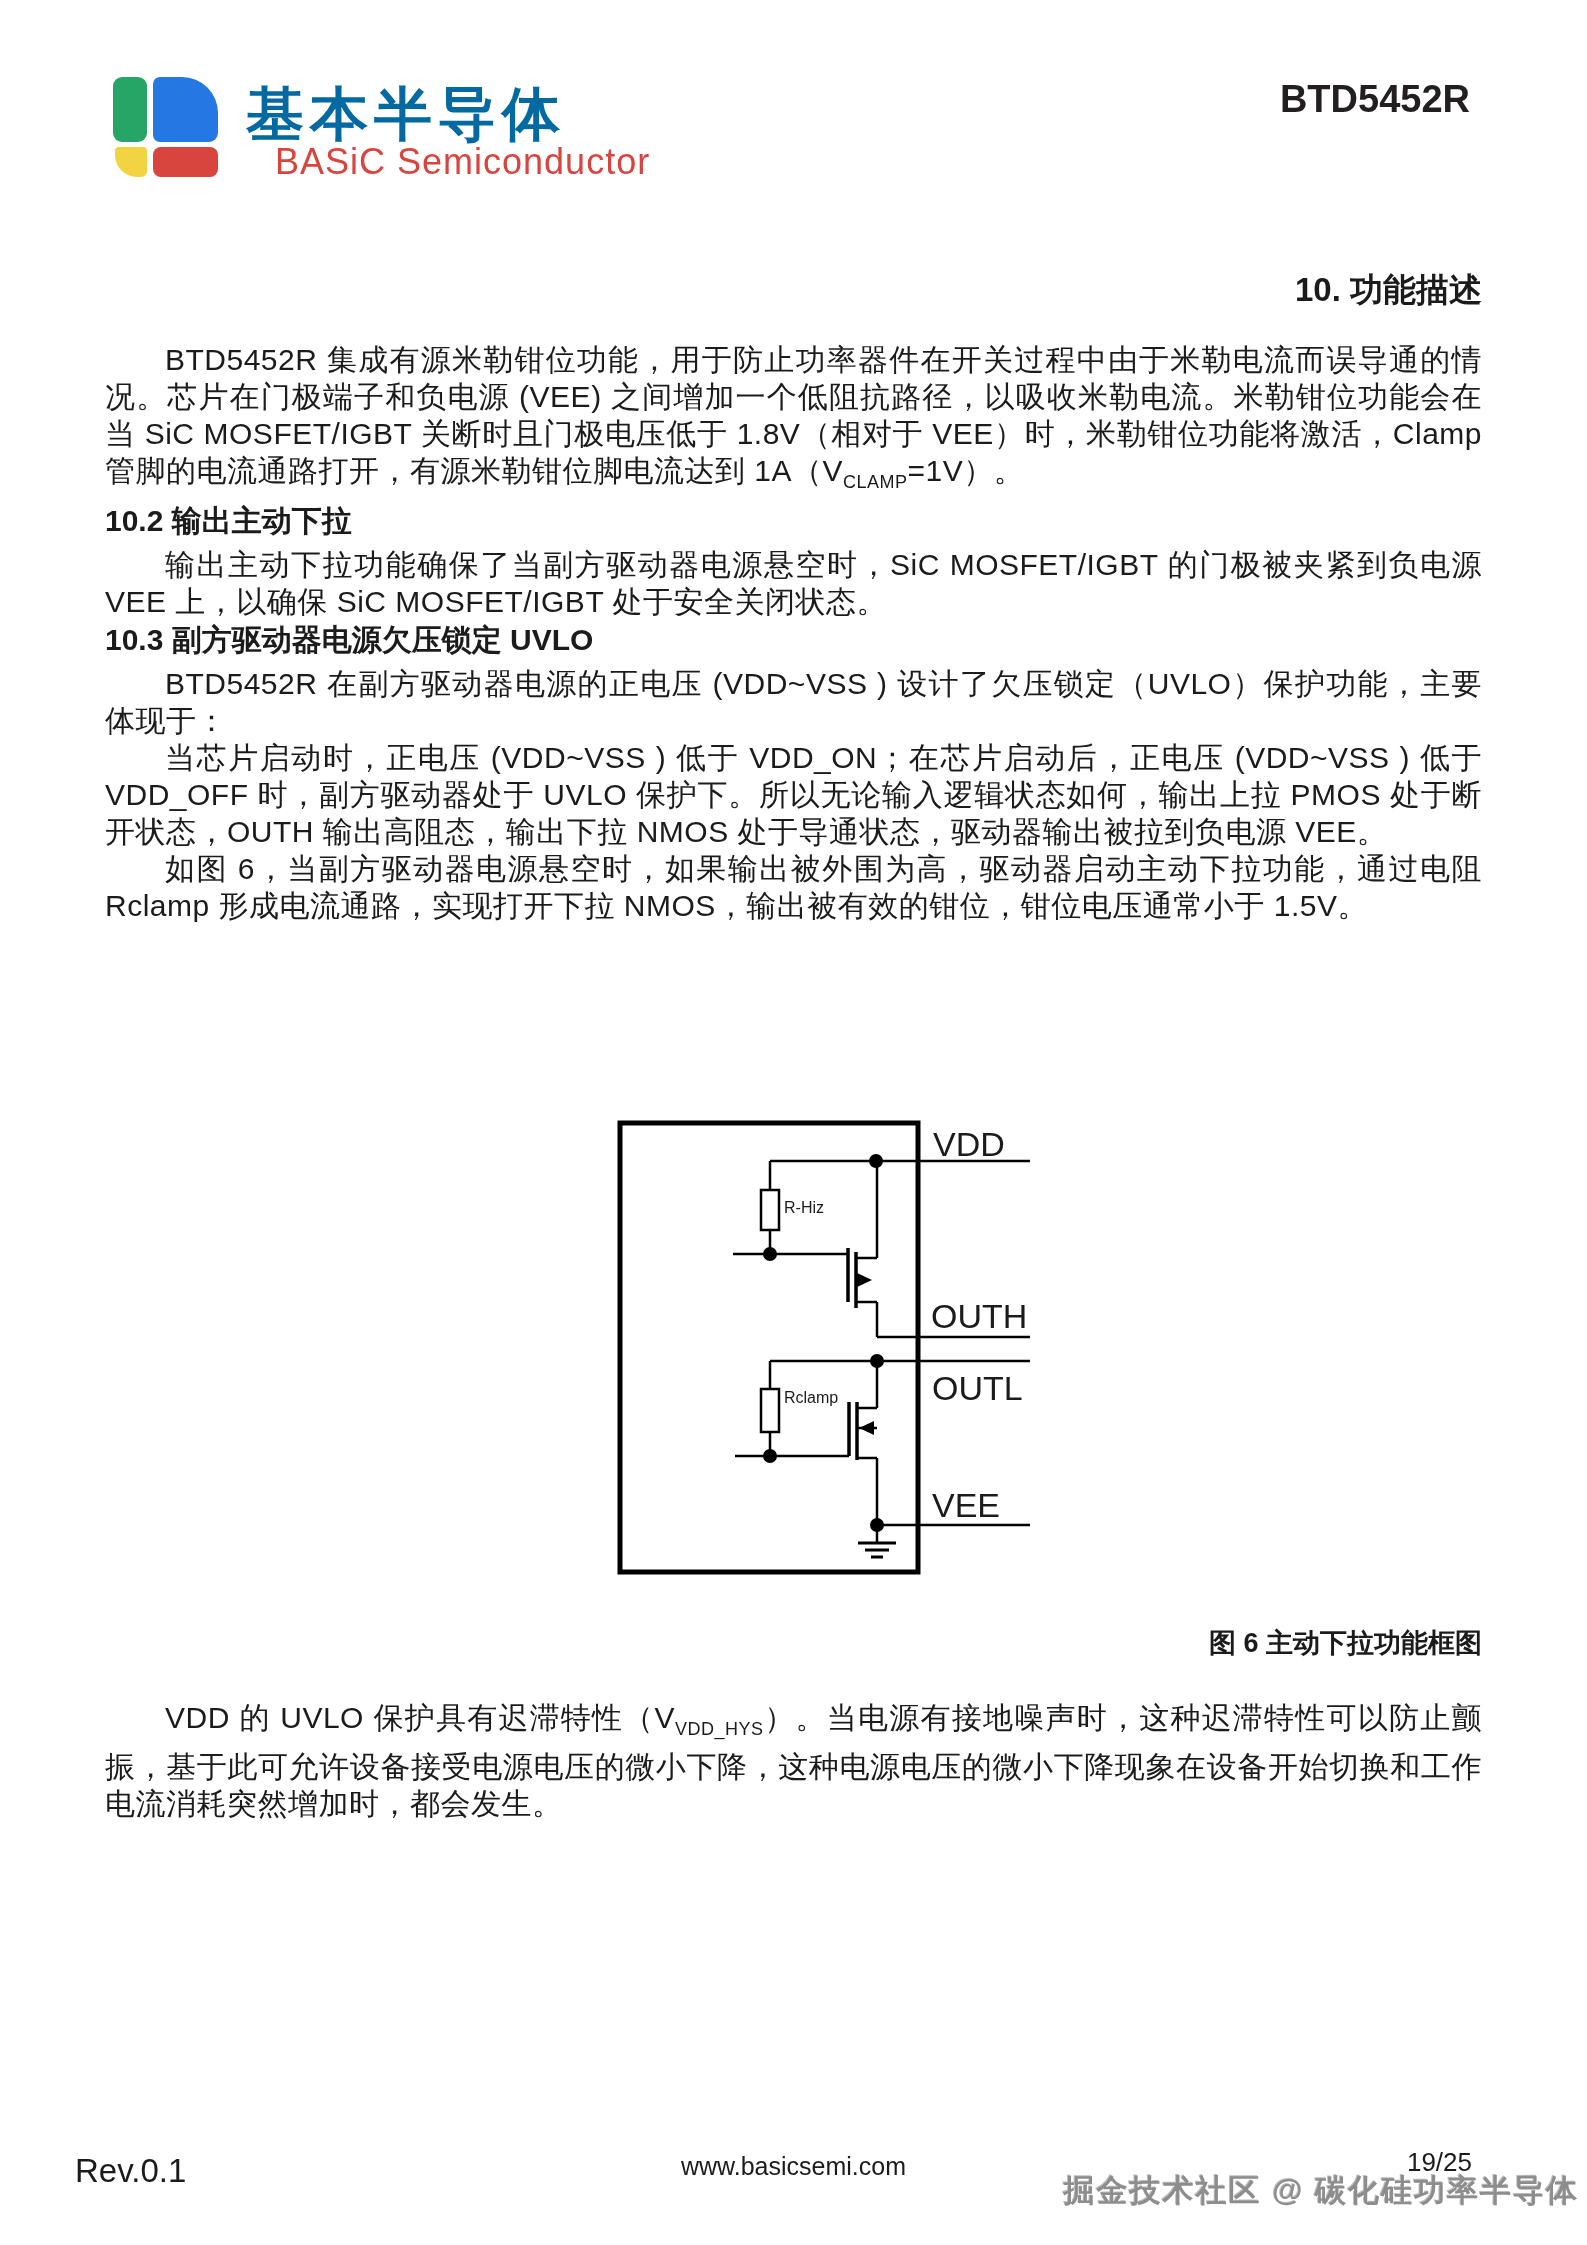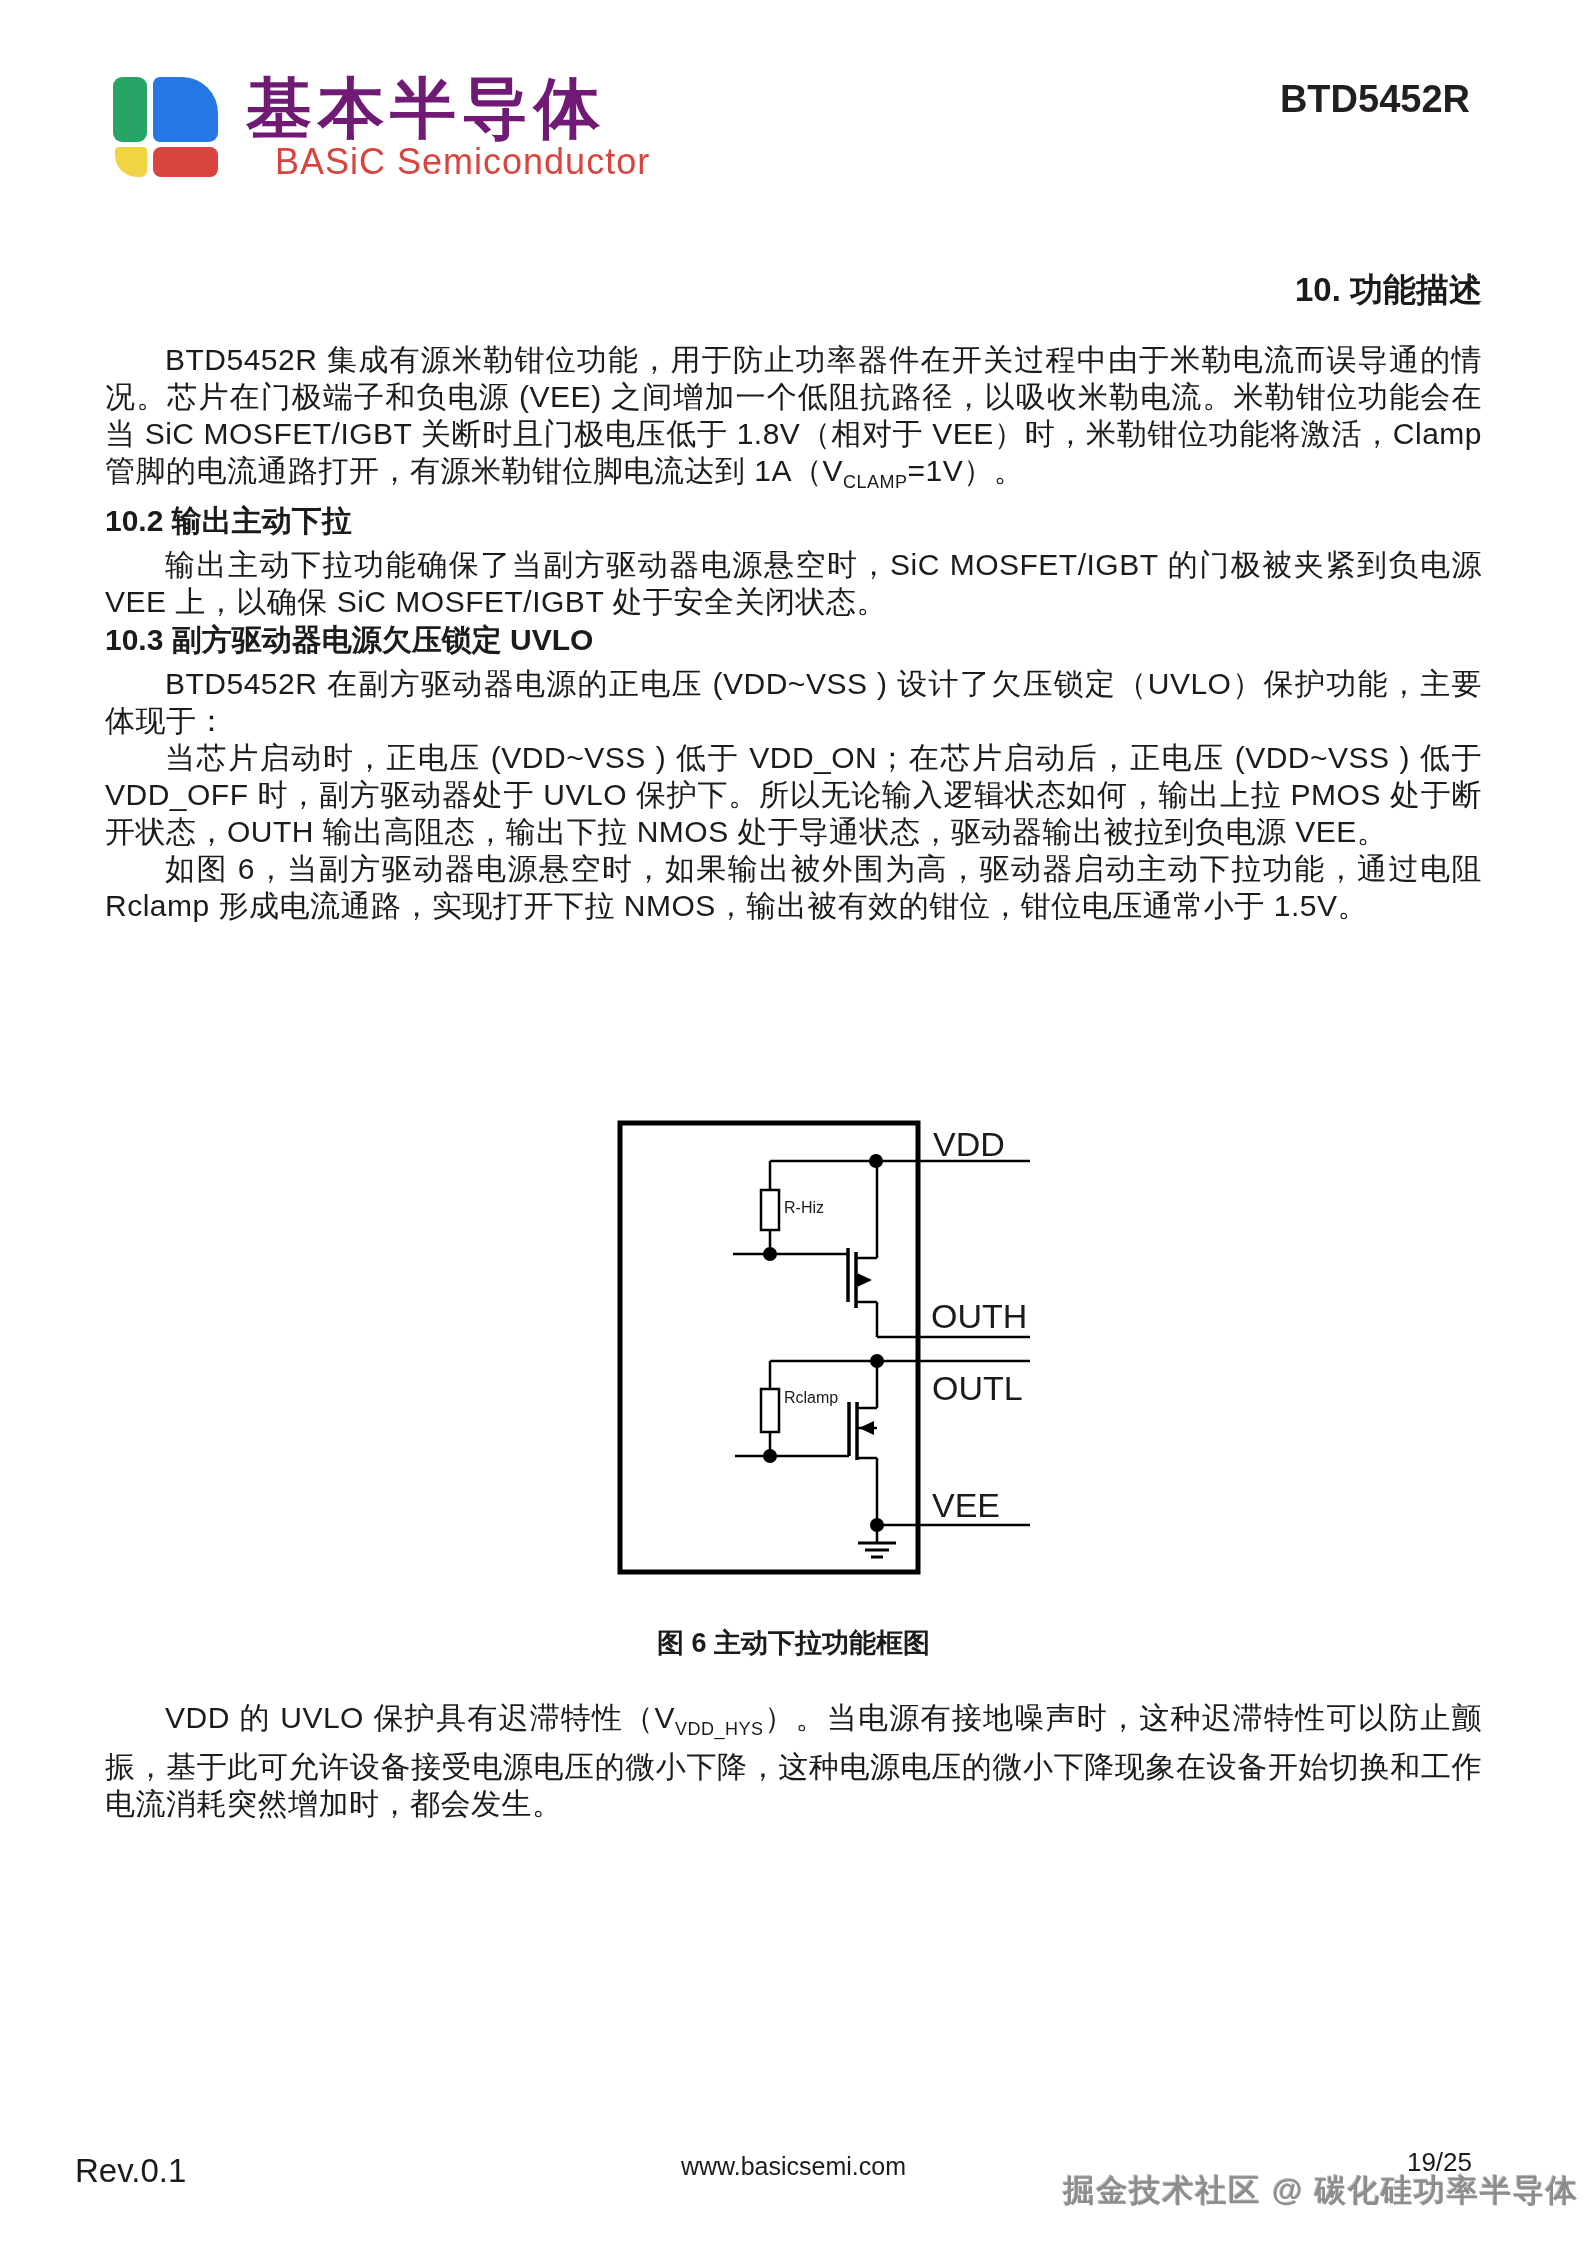--- a/index.html
+++ b/index.html
@@ -8,42 +8,42 @@
     background:#ffffff; overflow:hidden;
     font-family:"Liberation Sans", sans-serif; color:#1b1b1b;
   }
 
   
   .logo-mark { position:absolute; left:113px; top:77px; width:105px; height:100px; }
   .lg-green  { position:absolute; left:0;    top:0;    width:34px; height:65px; background:#27A567; border-radius:9px; }
   .lg-blue   { position:absolute; left:40px; top:0;    width:65px; height:65px; background:#2577E4; border-radius:7px 36px 9px 7px; }
   .lg-yellow { position:absolute; left:2px;  top:70px; width:32px; height:30px; background:#F2D341; border-radius:4px 4px 6px 22px; }
   .lg-red    { position:absolute; left:40px; top:70px; width:65px; height:30px; background:#D8453E; border-radius:8px; }
-  .brand-cn { position:absolute; left:246px; top:64px; font-size:66px; font-weight:bold; color:#701a75; letter-spacing:6px; white-space:nowrap; }
+  .brand-cn { position:absolute; left:246px; top:76px; font-size:58px; font-weight:bold; color:#0369a1; letter-spacing:6px; white-space:nowrap; }
   .brand-en { position:absolute; left:249px; top:141px; font-size:36px; color:#D8453E; white-space:nowrap; letter-spacing:1px;margin-left:26px; }
   .part-number { position:absolute; right:117px; top:78px; font-size:38px; font-weight:bold; color:#231f20; }
 
   
   .content { position:absolute; left:105px; top:268px; width:1377px; }
   h1.doc { font-size:33px; font-weight:bold; margin:0 0 30px 0; line-height:43px;text-align:right; }
   h2.doc { font-size:30px; font-weight:bold; margin:0; line-height:39px; }
   .h2-102 { margin-top:74px; }
   .h2-103 { margin-top:69px; }
   p.doc {
     font-size:30px; line-height:37px; margin:6px 0 0 0;
     text-align:justify; text-indent:2em; letter-spacing:0.5px;
   }
   p.doc.follow { margin-top:0; }
   sub { font-size:0.6em; }
 
   
   .figure-svg { position:absolute; left:600px; top:1110px; }
   .fig-caption {
     position:absolute; left:105px; top:1625px; width:1377px;
-    text-align:center; font-size:27px; font-weight:bold;
+    text-align:right; font-size:27px; font-weight:bold;
   }
   .closing { position:absolute; left:105px; top:1663px; width:1377px;margin-top:36px; }
 
   
   .footer-rev  { position:absolute; left:75px;  top:2152px; font-size:33px; }
   .footer-site { position:absolute; left:105px; top:2152px; width:1377px; text-align:center; font-size:25px; }
   .footer-page { position:absolute; right:115px; top:2147px; font-size:26px; }
   .watermark {
     position:absolute; right:8px; top:2170px; font-size:31px; font-weight:bold;
     color:#8d8d8d; letter-spacing:2px; white-space:nowrap;

